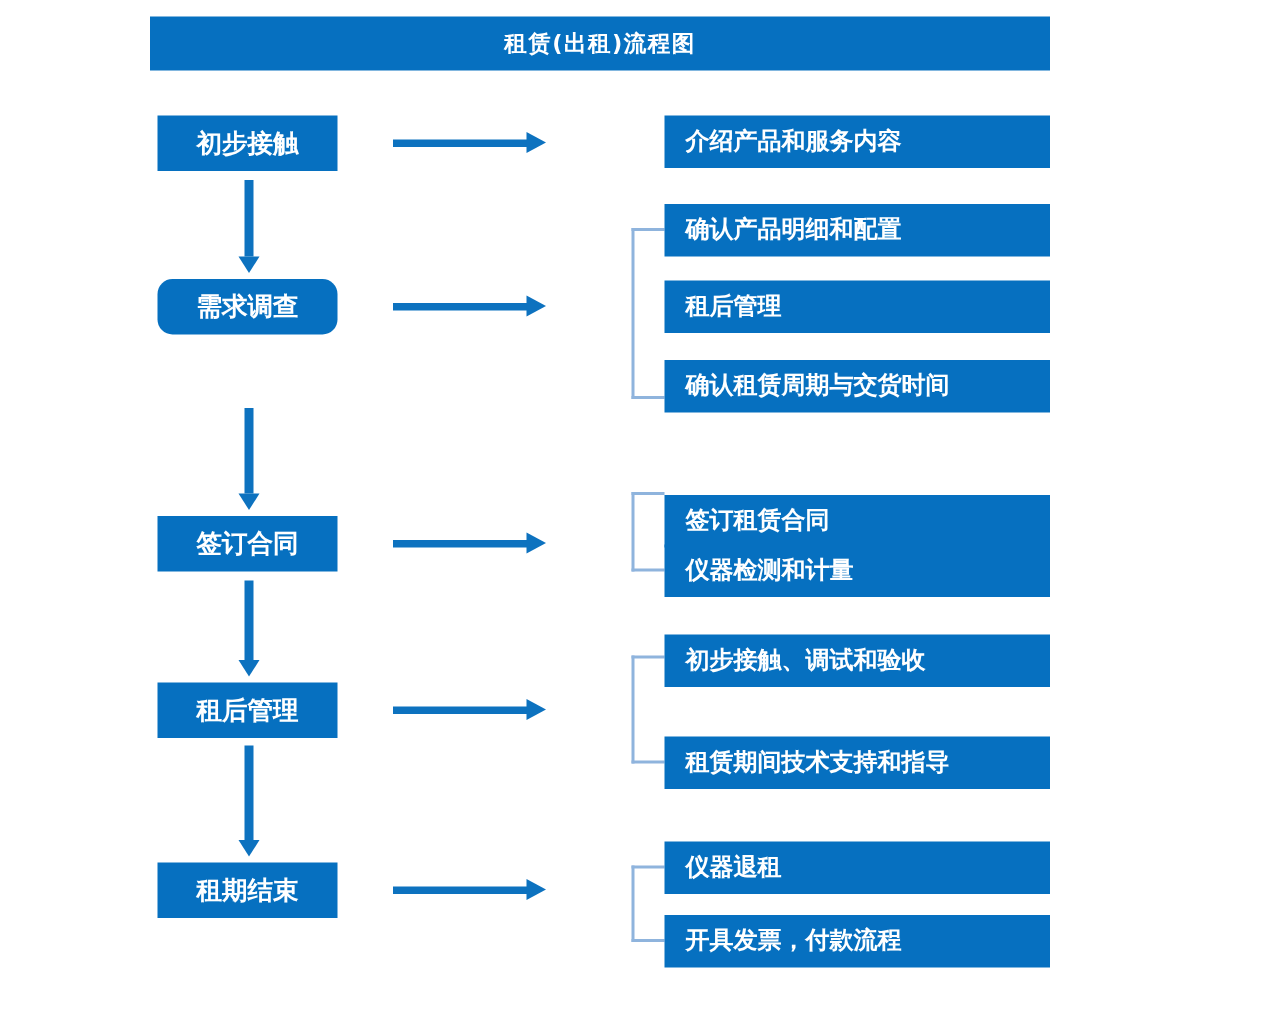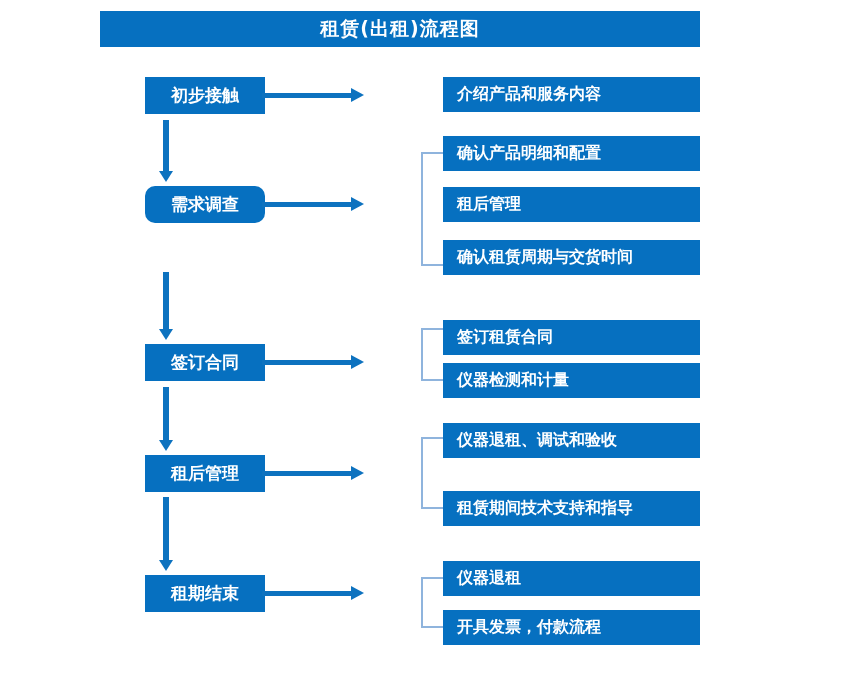--- a/index.html
+++ b/index.html
@@ -23,40 +23,39 @@
     position: absolute;
     left: 100px;
     top: 11px;
     width: 600px;
     height: 36px;
     background: #0670c0;
     color: #ffffff;
     display: flex;
     align-items: center;
     justify-content: center;
-    font-size: 19px;
+    font-size: 15px;
     font-weight: bold;
     letter-spacing: 1px;
     white-space: nowrap;
   }
   
   .stage-box {
     position: absolute;
     left: 105px;
     width: 120px;
     height: 37px;
     background: #0670c0;
     color: #ffffff;
     display: flex;
     align-items: center;
     justify-content: center;
     font-size: 17px;
     font-weight: bold;
     white-space: nowrap;
-    margin-left: 40px;
   }
   
   .detail-box {
     position: absolute;
     left: 443px;
     width: 257px;
     height: 35px;
     background: #0670c0;
     color: #ffffff;
     display: flex;
@@ -180,22 +179,22 @@
   <div class="bracket" style="top:328px; height:53px;"></div>
   <div class="bracket" style="top:437px; height:72px;"></div>
   <div class="bracket" style="top:577px; height:51px;"></div>
 
   <div class="detail-box" style="top:77px;">介绍产品和服务内容</div>
 
   <div class="detail-box" style="top:136px;">确认产品明细和配置</div>
   <div class="detail-box" style="top:187px;">租后管理</div>
   <div class="detail-box" style="top:240px;">确认租赁周期与交货时间</div>
 
-  <div class="detail-box" style="top:320px;">签订租赁合同</div>
+  <div class="detail-box" style="top:330px;">签订租赁合同</div>
   <div class="detail-box" style="top:363px;">仪器检测和计量</div>
 
-  <div class="detail-box" style="top:423px;">仪器退租、调试和验收</div>
+  <div class="detail-box" style="top:423px;">初步接触、调试和验收</div>
   <div class="detail-box" style="top:491px;">租赁期间技术支持和指导</div>
 
   <div class="detail-box" style="top:610px;">开具发票，付款流程</div>
   <div class="detail-box" style="top:561px;">仪器退租</div>
 
 </div>
 
 </body></html>

